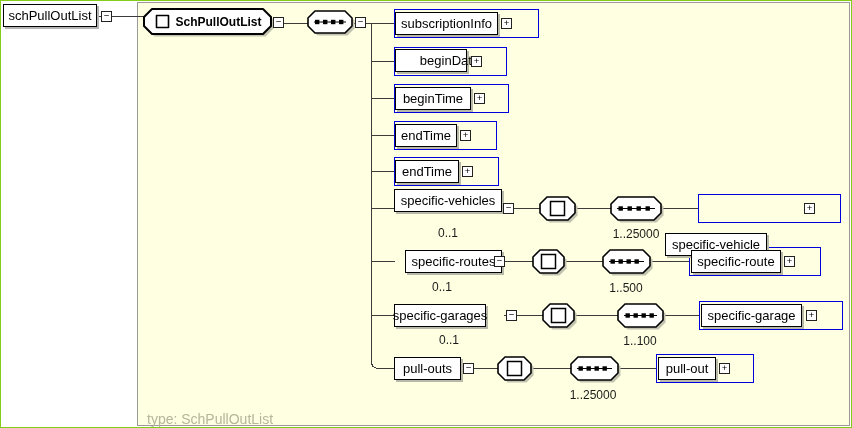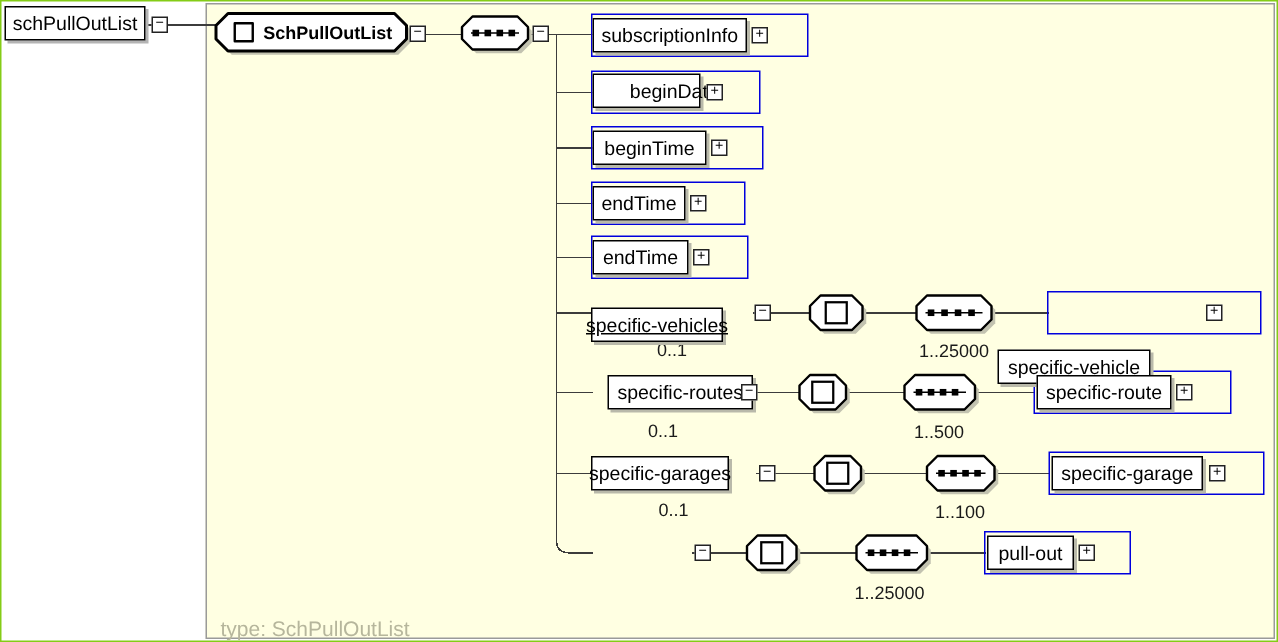--- a/index.html
+++ b/index.html
@@ -157,21 +157,21 @@
   <span class="pm" style="left:473px;top:92px;">+</span>
 
   <div class="bluerect" style="left:393px;top:120px;width:103px;"></div>
   <div class="box" style="left:394px;top:123px;width:62px;">endTime</div>
   <span class="pm" style="left:459px;top:129px;">+</span>
 
   <div class="bluerect" style="left:393px;top:156px;width:105px;"></div>
   <div class="box" style="left:394px;top:159px;width:64px;">endTime</div>
   <span class="pm" style="left:461px;top:165px;">+</span>
 
-  <div class="box" style="left:393px;top:204px;width:88px;text-decoration:underline;">specific-vehicles</div>
+  <div class="box" style="left:393px;top:188px;width:108px;">specific-vehicles</div>
   <span class="pm" style="left:502px;top:202px;">−</span>
   <div class="occ" style="left:402px;top:225px;">0..1</div>
   <div class="bluerect" style="left:697px;top:193px;width:143px;"></div>
   <div class="box" style="left:664px;top:196px;width:102px;margin-top:36px;">specific-vehicle</div>
   <span class="pm" style="left:803px;top:202px;">+</span>
   <div class="occ" style="left:590px;top:226px;">1..25000</div>
 
   <div class="box" style="left:404px;top:249px;width:97px;">specific-routes</div>
   <span class="pm" style="left:493px;top:255px;">−</span>
   <div class="occ" style="left:396px;top:279px;">0..1</div>
@@ -181,20 +181,21 @@
   <div class="occ" style="left:580px;top:280px;">1..500</div>
 
   <div class="box" style="left:393px;top:303px;width:92px;">specific-garages</div>
   <span class="pm" style="left:505px;top:309px;">−</span>
   <div class="occ" style="left:403px;top:332px;">0..1</div>
   <div class="bluerect" style="left:698px;top:300px;width:144px;"></div>
   <div class="box" style="left:700px;top:303px;width:101px;">specific-garage</div>
   <span class="pm" style="left:805px;top:309px;">+</span>
   <div class="occ" style="left:594px;top:333px;">1..100</div>
 
+  <div class="box" style="left:393px;top:356px;width:67px;">pull-outs</div>
   <span class="pm" style="left:462px;top:362px;">−</span>
   <div class="bluerect" style="left:655px;top:353px;width:98px;"></div>
   <div class="box" style="left:657px;top:356px;width:58px;">pull-out</div>
   <span class="pm" style="left:718px;top:362px;">+</span>
   <div class="occ" style="left:547px;top:387px;">1..25000</div>
 
   <div class="typelabel">type: SchPullOutList</div>
 
 </div>
 

